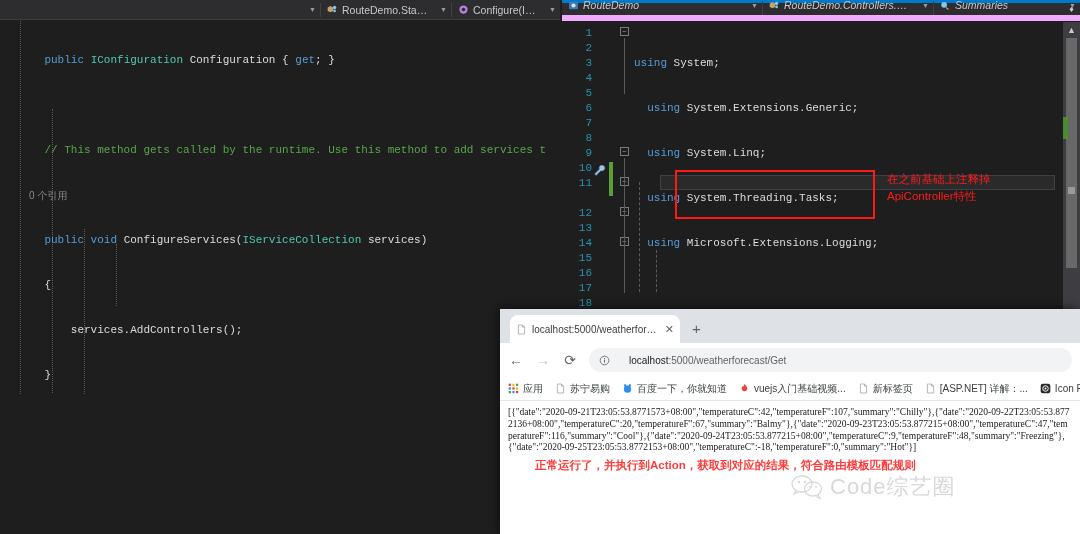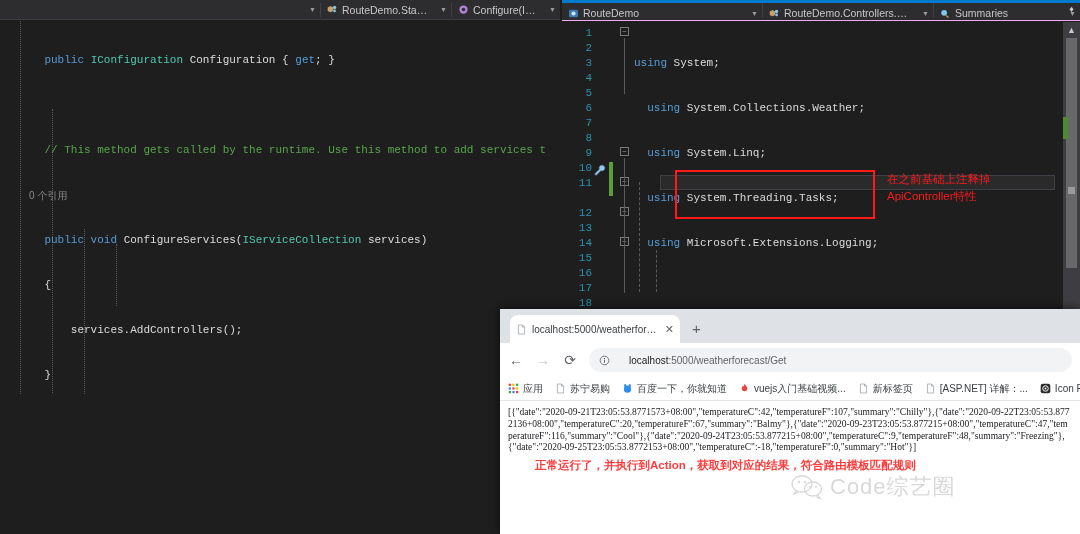--- a/index.html
+++ b/index.html
@@ -25,22 +25,22 @@
 
   
   #navbarLeft { width:560px; }
   #navbarLeft .c1 { width:320px; justify-content:flex-end; }
   #navbarLeft .c2 { width:130px; }
   #navbarLeft .c3 { flex:1; }
 
   
   #paneRight { position:absolute; left:562px; top:0; width:518px; height:534px; background:#1e1e1e; }
   #paneRight .tabstrip { height:3px; background:#007acc; }
-  #paneRight .navbar2 { height:18px; background:#2d2d30; display:flex; align-items:flex-start;
-                        border-bottom:1px solid #f0abfc; }
+  #paneRight .navbar2 { height:18px; background:#2d2d30; display:flex; align-items:flex-end;
+                        border-bottom:6px solid #f0abfc;font-style:italic; }
   #paneRight .nc1 { width:200px; }
   #paneRight .nc2 { width:170px; }
   #paneRight .nc3 { flex:1; }
 
   .ic { display:inline-block; width:11px; height:11px; flex:0 0 11px; position:relative; }
   .ic svg { display:block; }
 
   
   .code { font-family:"Liberation Mono", monospace; font-size:11px; line-height:15px;
           white-space:pre; color:#d4d4d4; }
@@ -275,21 +275,21 @@
 
         <div class="cstruct" style="left:62px; top:16px; height:56px"></div>
         <div class="cstruct" style="left:62px; top:136px; height:135px"></div>
         <div class="cstruct d" style="left:77px; top:160px; height:110px"></div>
         <div class="cstruct d" style="left:94px; top:228px; height:42px"></div>
 
         <div class="hl-line" style="left:98px; top:153px; width:395px; height:15px"></div>
 
         <div class="code" style="position:absolute; left:72px; top:4px;">
           <div class="lrow"><span class="kw">using</span><span class="plain"> System;</span></div>
-          <div class="lrow"><span class="kw">  using</span><span class="plain"> System.Collections.Weather;</span></div>
+          <div class="lrow"><span class="kw">  using</span><span class="plain"> System.Extensions.Generic;</span></div>
           <div class="lrow"><span class="kw">  using</span><span class="plain"> System.Linq;</span></div>
           <div class="lrow"><span class="kw">  using</span><span class="plain"> System.Threading.Tasks;</span></div>
           <div class="lrow"><span class="kw">  using</span><span class="plain"> Microsoft.Extensions.Logging;</span></div>
           <div class="lrow"> </div>
           <div class="lrow"><span class="kw">namespace</span><span class="plain"> RouteDemo.Controllers</span></div>
           <div class="lrow"><span class="plain">  {</span></div>
           <div class="lrow"><span class="cmt">    //[ApiController]</span></div>
           <div class="lrow"><span class="cmt">    //[Route("[controller]")]</span></div>
           
           

